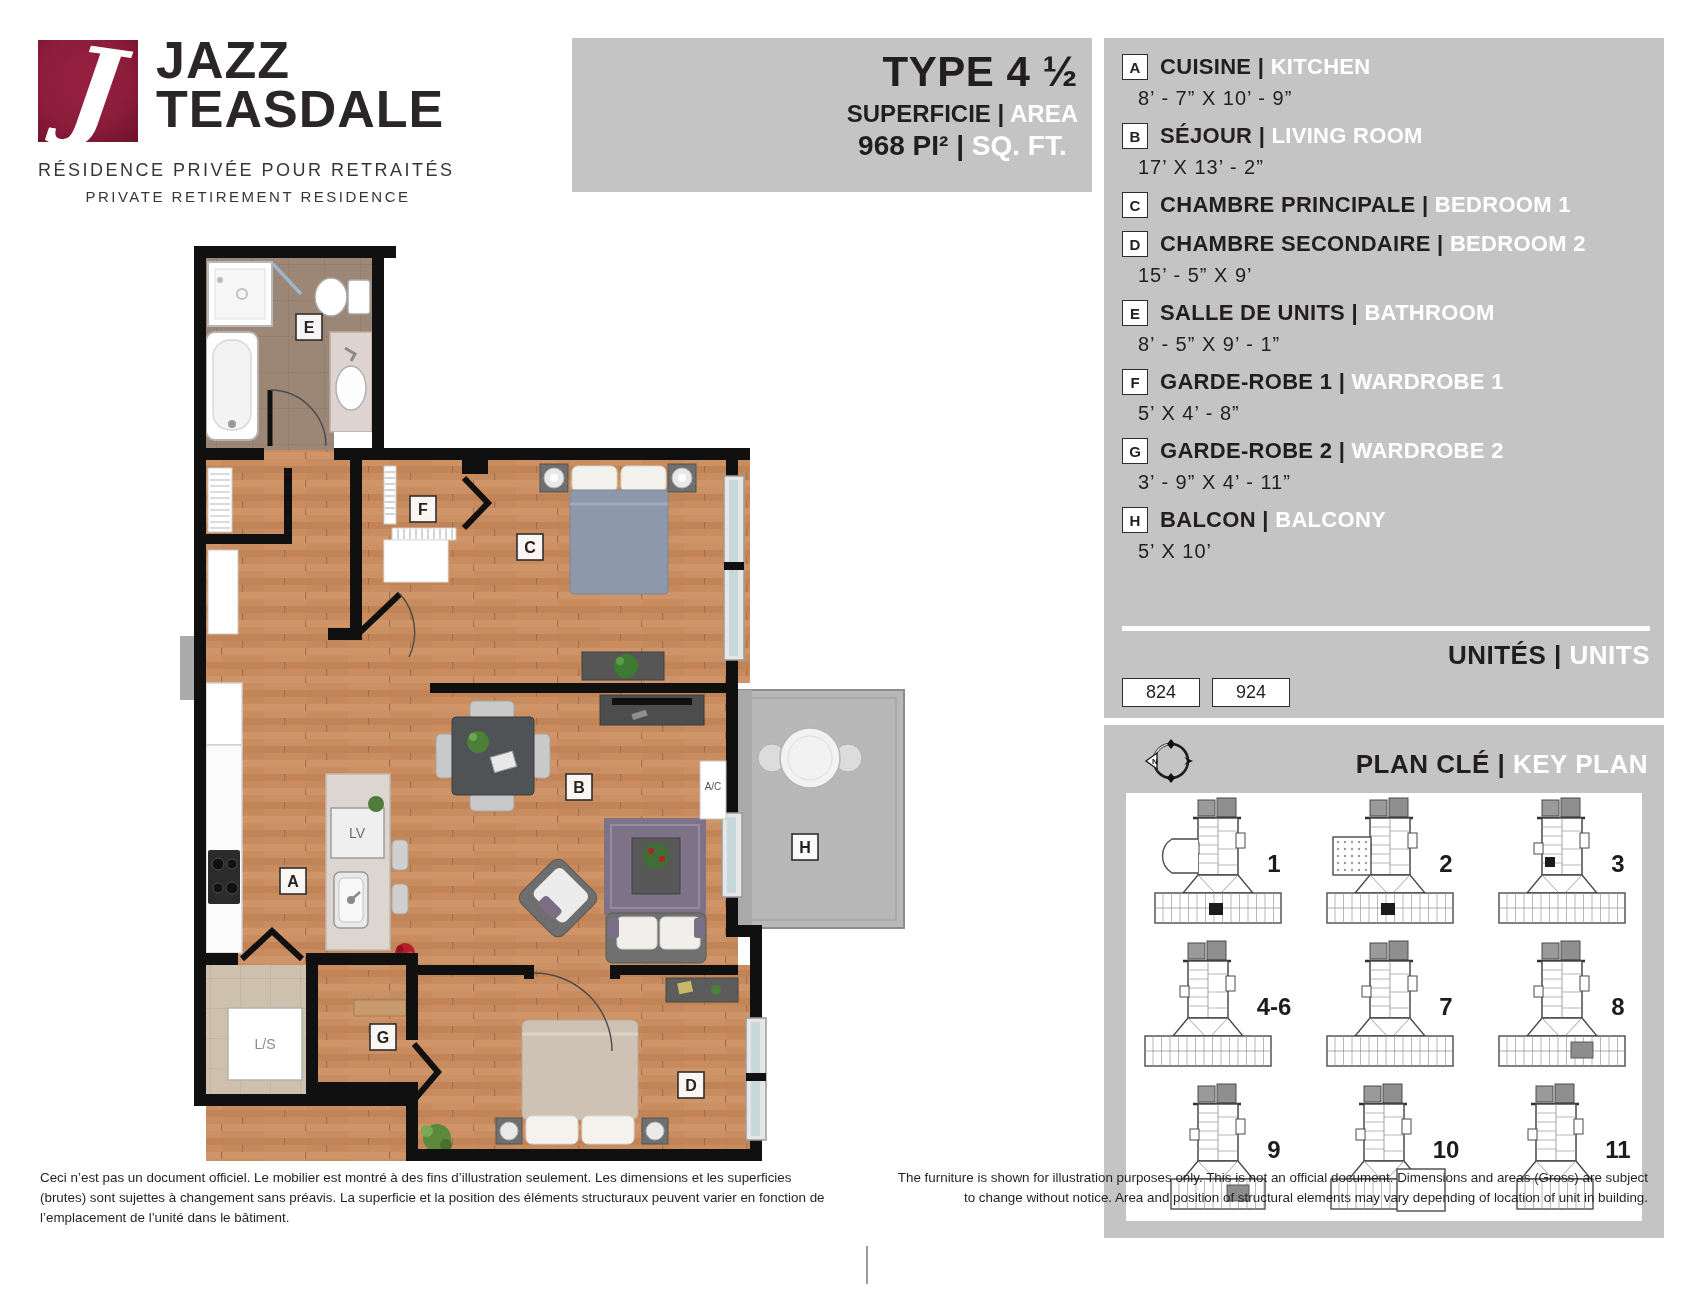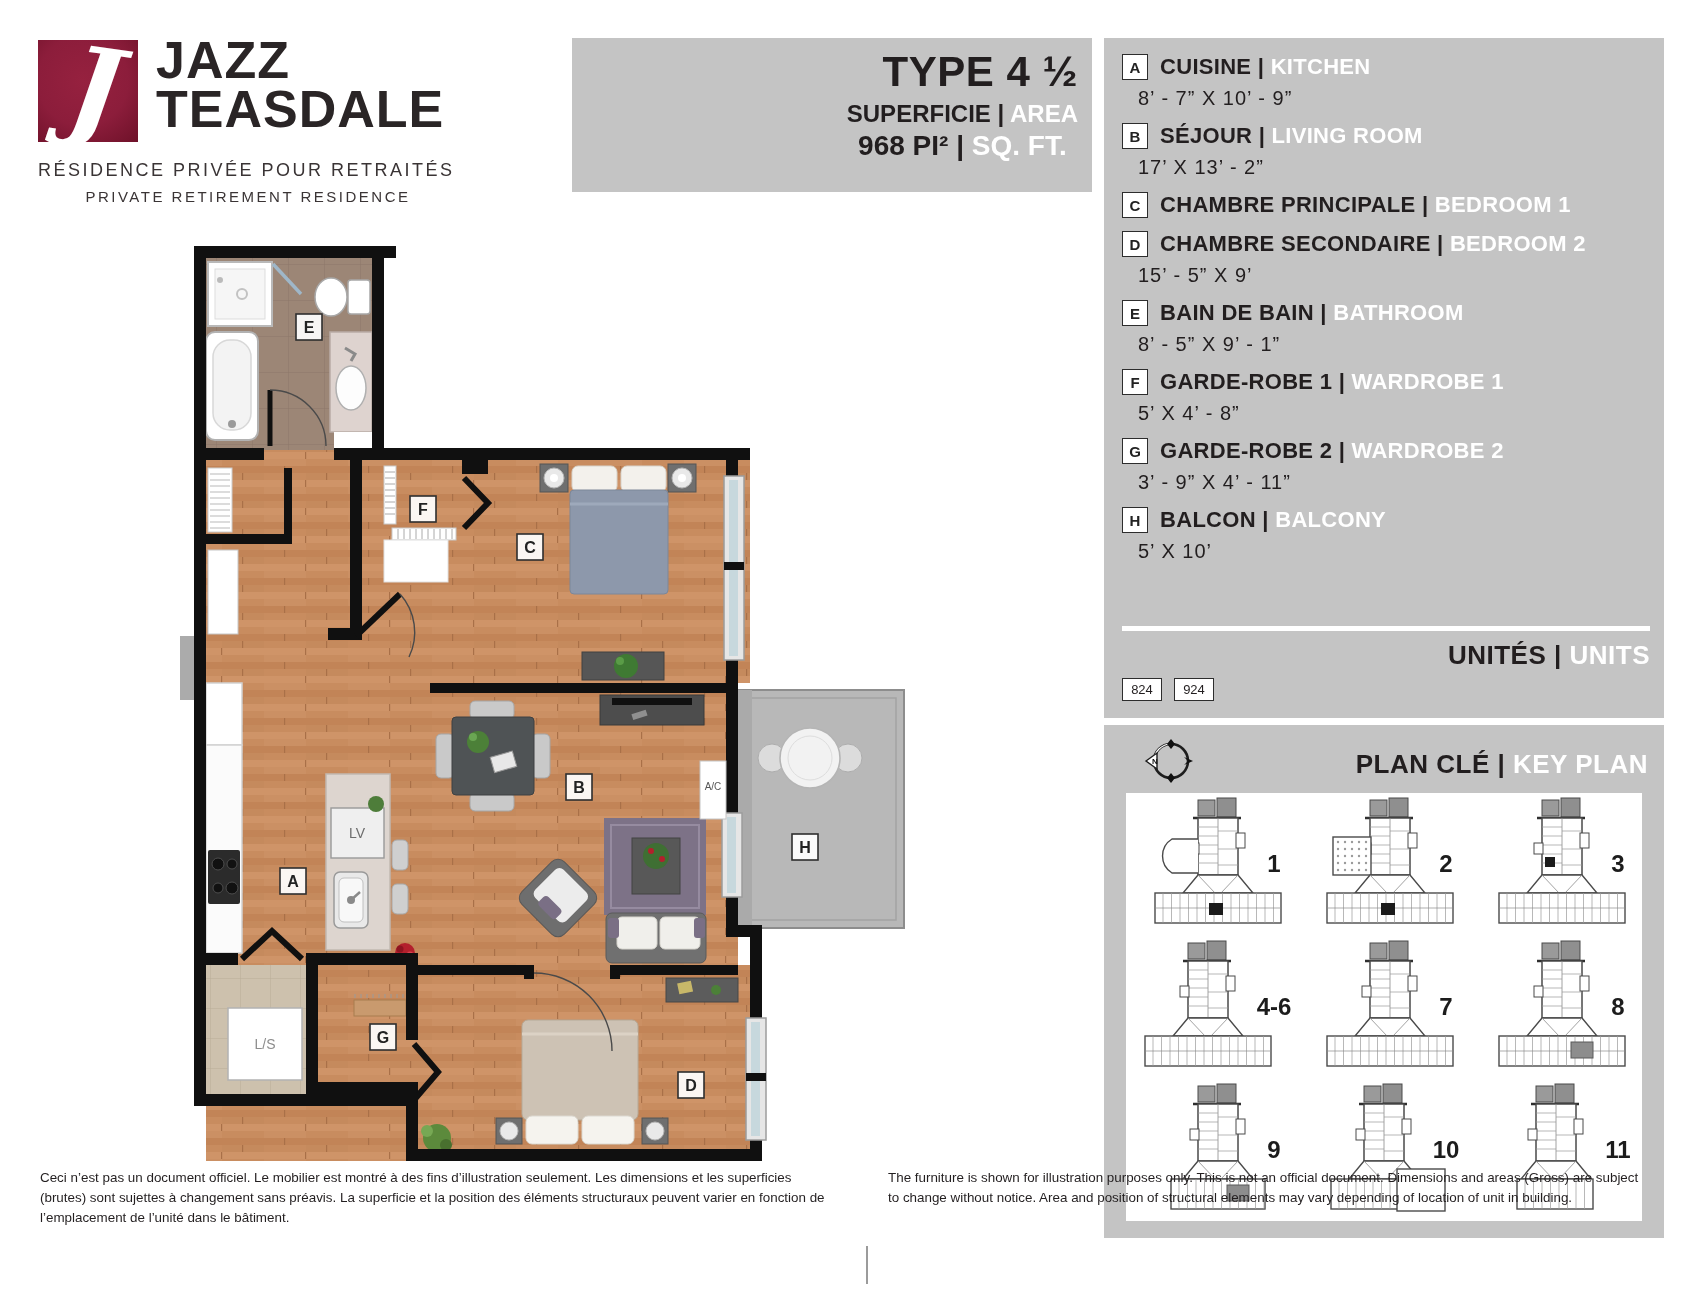--- a/index.html
+++ b/index.html
@@ -40,40 +40,40 @@
   .litem{margin-bottom:13px;}
   .lrow{display:flex;align-items:center;}
   .lbadge{width:24px;height:24px;border:1.7px solid #2d2d2d;background:#fff;
      display:flex;align-items:center;justify-content:center;
      font-size:15px;font-weight:700;color:#222;flex:0 0 auto;}
   .lname{margin-left:12px;font-size:22px;font-weight:700;letter-spacing:.3px;}
   .ldims{margin-left:16px;margin-top:7px;font-size:20px;font-weight:500;letter-spacing:1px;}
   .lrule{position:absolute;left:18px;right:14px;top:588px;height:5px;background:#fff;}
   .lunits{position:absolute;right:14px;top:602px;font-size:26px;font-weight:700;letter-spacing:.5px;}
   .ubadges{position:absolute;left:18px;top:640px;display:flex;gap:12px;}
-  .ubadge{min-width:30px;padding:3px 4px;border:1.6px solid #2d2d2d;background:#fff;
-     font-size:13px;font-weight:500;text-align:center;}
+  .ubadge{min-width:30px;padding:3px 23px;border:1.6px solid #2d2d2d;background:#fff;
+     font-size:18px;font-weight:500;text-align:center;}
 
   
   .keyplan{left:1104px;top:725px;width:560px;height:513px;}
   .kp-title{position:absolute;right:16px;top:24px;font-size:26px;font-weight:700;letter-spacing:.5px;text-align:right;}
   .kp-compass{position:absolute;left:40px;top:10px;}
   .kp-grid{position:absolute;left:22px;top:68px;width:516px;height:428px;background:#fff;
      display:grid;grid-template-columns:1fr 1fr 1fr;grid-template-rows:1fr 1fr 1fr;}
   .kp-cell{display:flex;align-items:center;justify-content:center;}
   .kp-label{font-size:24px;font-weight:700;color:#1c1c1c;margin-left:-26px;}
 
   
   .floorplan{left:180px;top:228px;}
 
   
   .foot{top:1168px;font-size:13.4px;line-height:1.5;color:#231f20;}
   .foot-fr{left:40px;width:796px;}
   .foot-div{left:866px;top:1246px;width:1.5px;height:38px;background:#9b9b9b;}
-  .foot-en{left:888px;width:760px;}
+  .foot-en{left:888px;width:760px;text-align:right;}
 </style>
 </head>
 <body>
 
 <div class="abs brand">
   <div class="logo-sq">
     <div class="logo-j">J</div>
   </div>
   <div class="wordmark">
     <div>JAZZ</div>
@@ -127,21 +127,21 @@
       <div class="lbadge">D</div>
       <div class="lname">
         <span>CHAMBRE SECONDAIRE</span><span> | </span><span class="wtxt">BEDROOM 2</span></div>
         </div>
     <div class="ldims">15’ - 5” X 9’</div>
       </div>
       <div class="litem">
         <div class="lrow">
       <div class="lbadge">E</div>
       <div class="lname">
-        <span>BAIN DE BAIN</span><span> | </span><span class="wtxt">BATHROOM</span></div>
+        <span>SALLE DE UNITS</span><span> | </span><span class="wtxt">BATHROOM</span></div>
         </div>
     <div class="ldims">8’ - 5” X 9’ - 1”</div>
       </div>
       <div class="litem">
         <div class="lrow">
       <div class="lbadge">F</div>
       <div class="lname">
         <span>GARDE-ROBE 1</span><span> | </span><span class="wtxt">WARDROBE 1</span></div>
         </div>
     <div class="ldims">5’ X 4’ - 8”</div>

